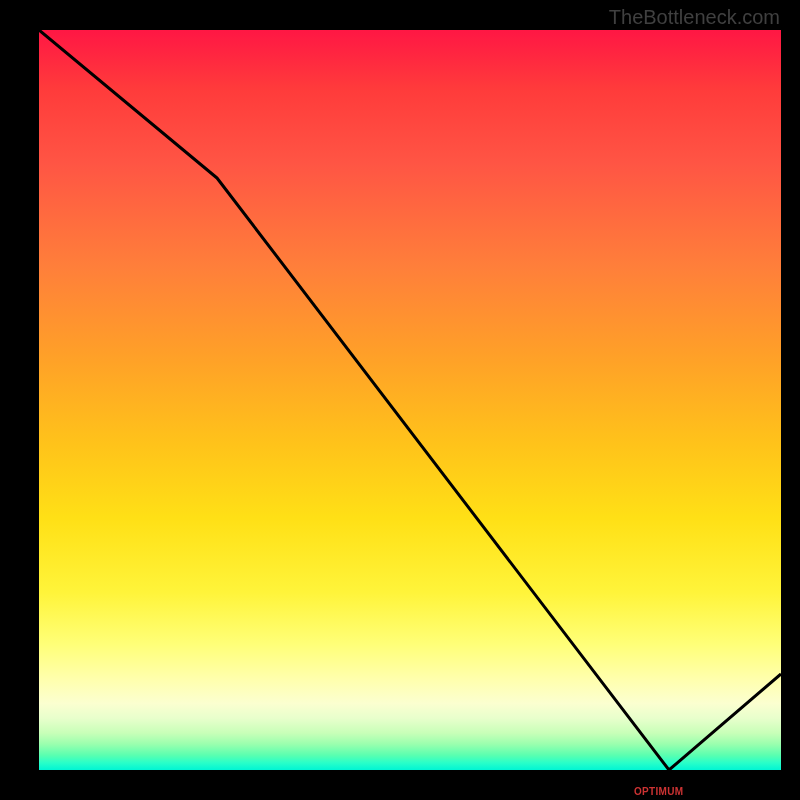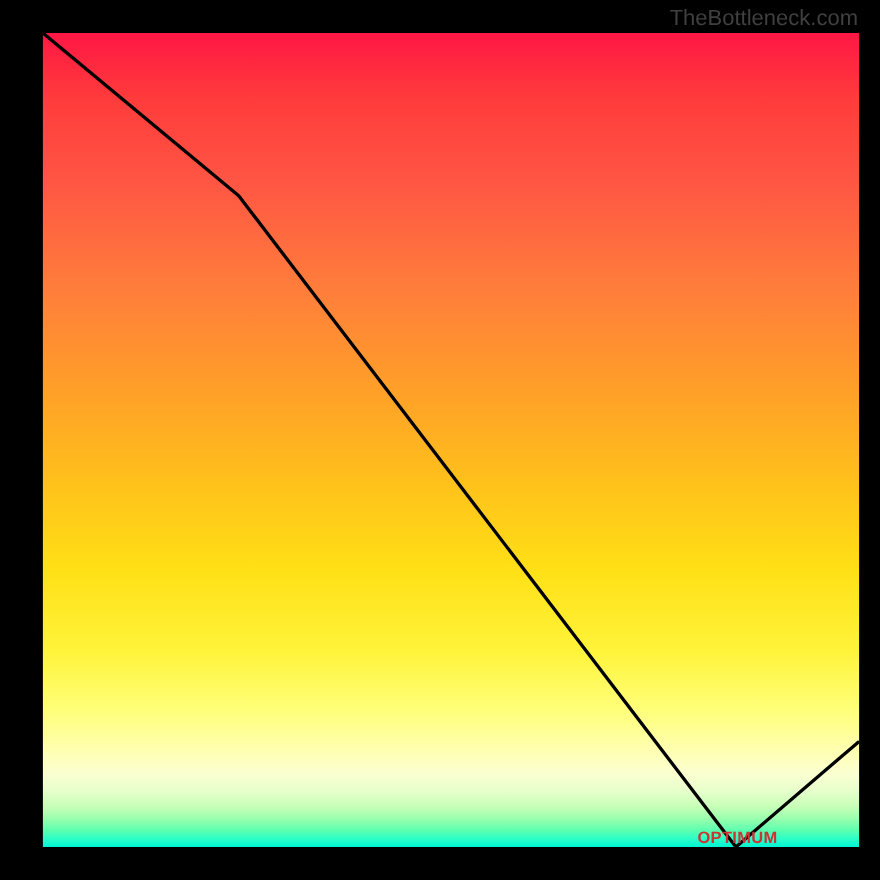--- a/index.html
+++ b/index.html
@@ -51,23 +51,24 @@
   .line-svg {
     position: absolute;
     left: 0;
     top: 0;
     width: 742px;
     height: 740px;
   }
   .annotation {
     position: absolute;
     color: #cc3333;
-    font-size: 15px;
+    font-size: 10px;
     font-weight: bold;
     letter-spacing: 0.3px;
+    margin-top: 33px;
   }
 </style>
 </head>
 <body>
 
 <div class="container">
   <div class="watermark">TheBottleneck.com</div>
 
   <div class="plot-frame">
     <div class="gradient-bg"></div>

